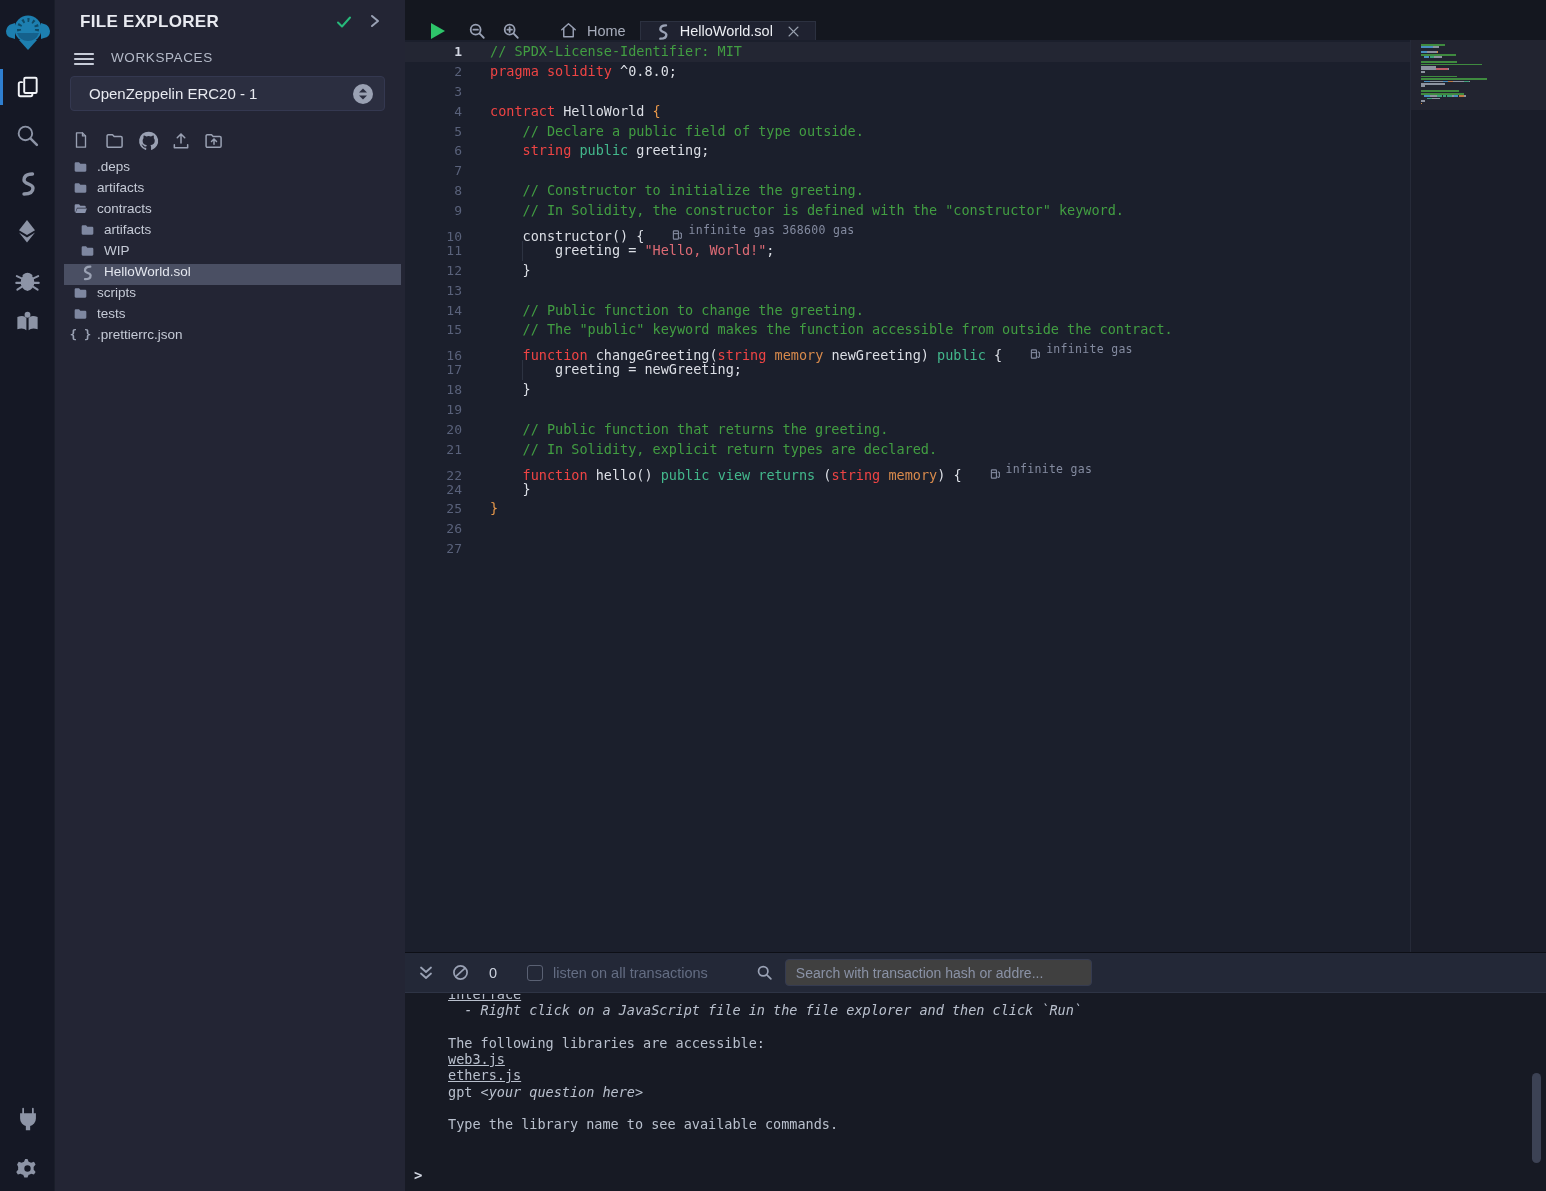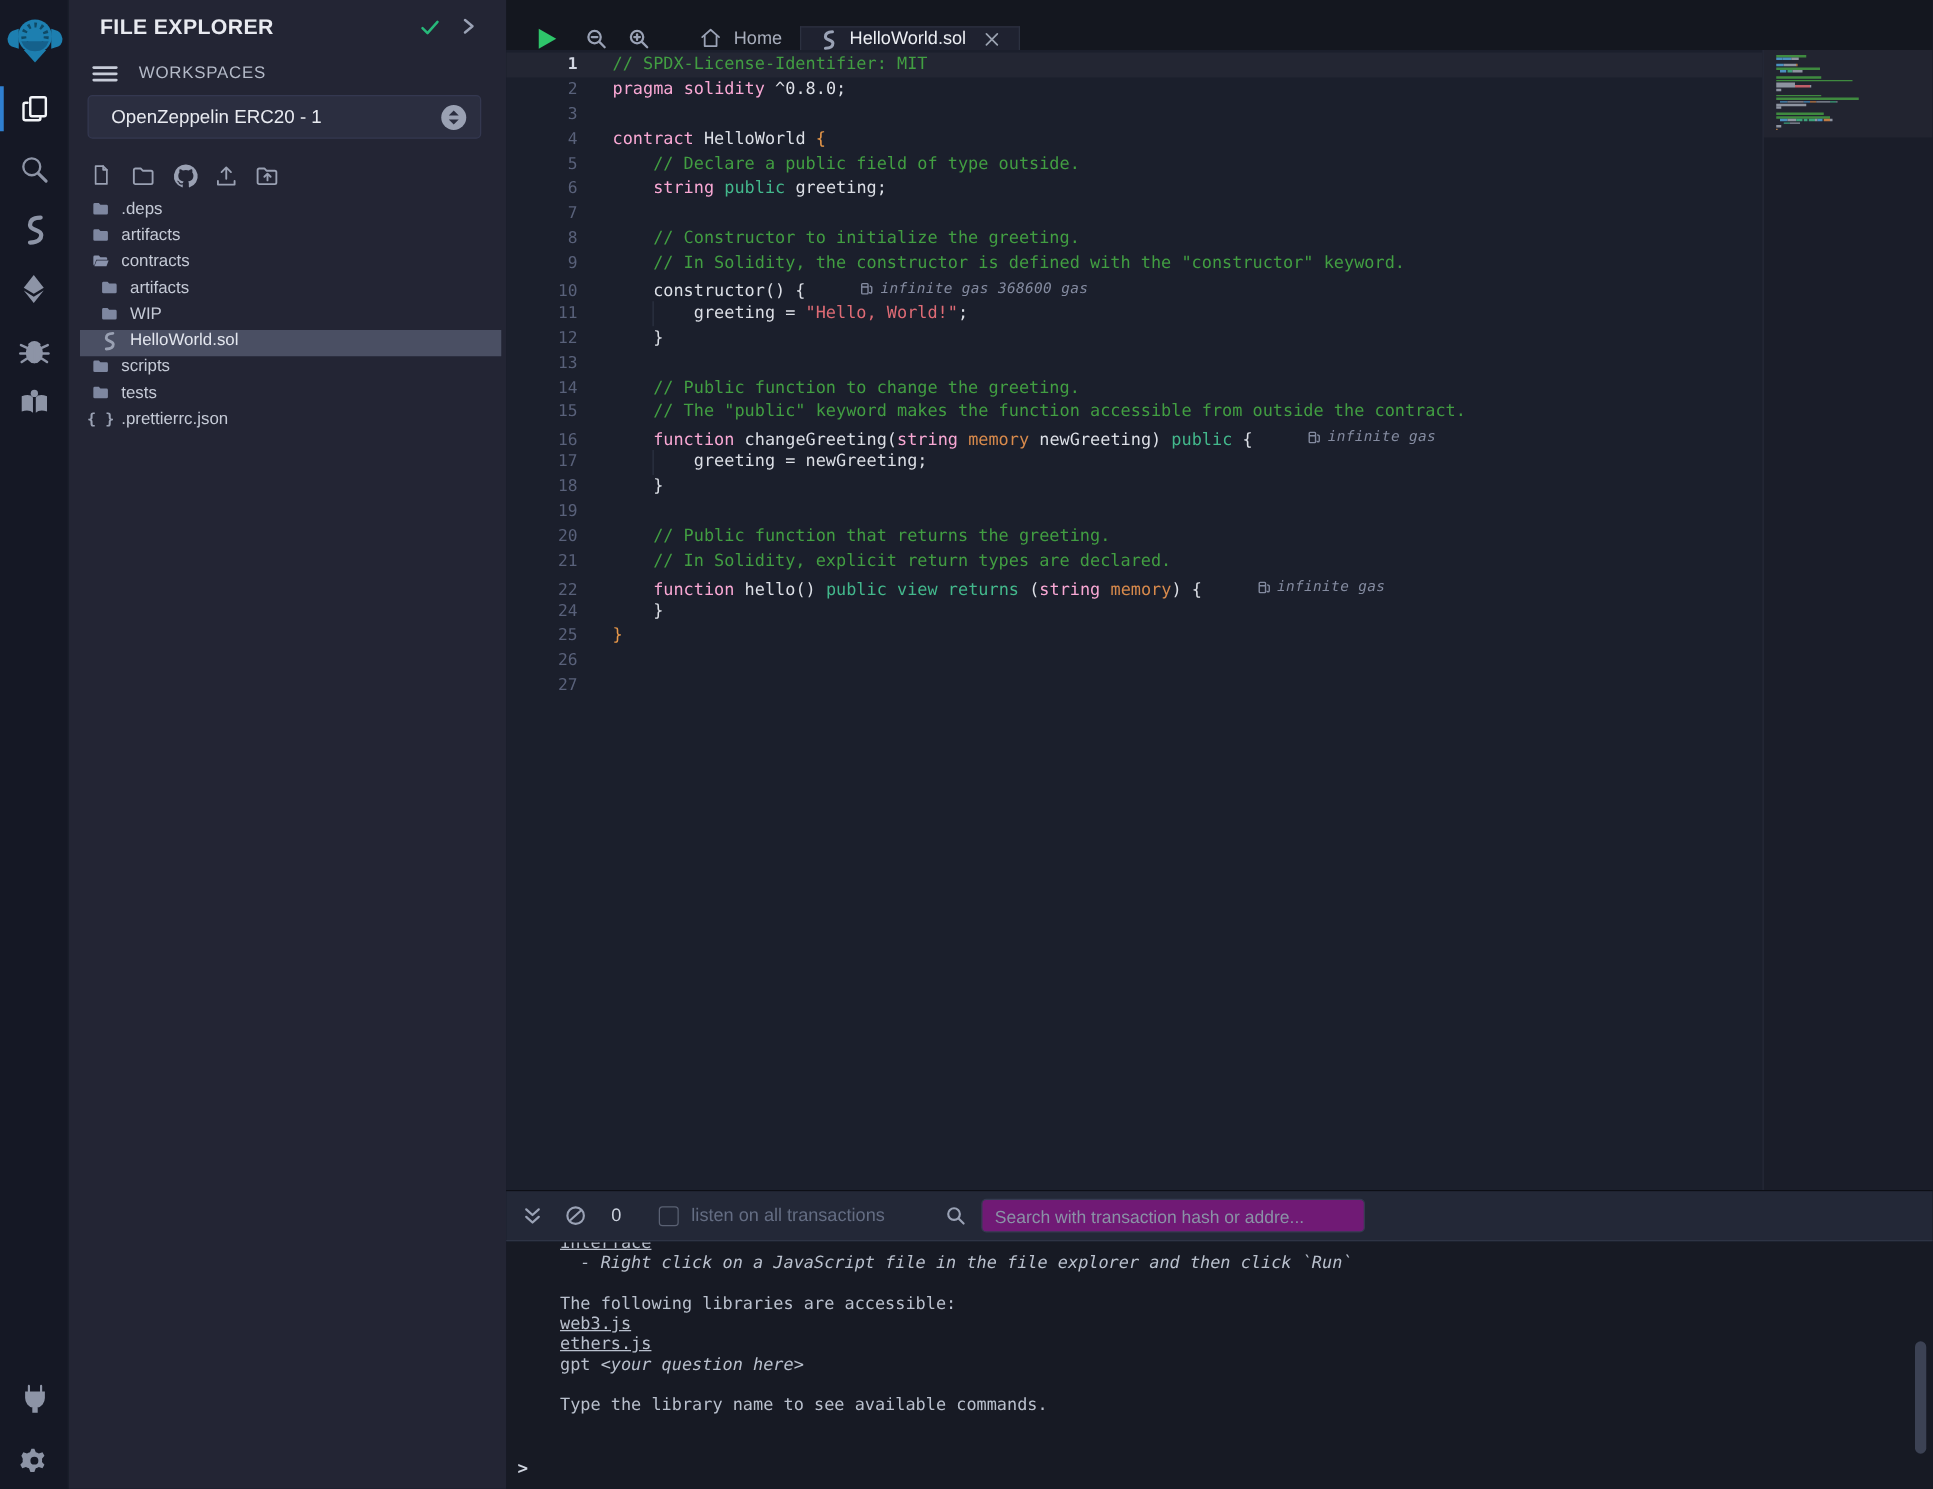--- a/index.html
+++ b/index.html
@@ -43,41 +43,41 @@
   .ed-tab.active { background:#1f2230; border-left:1px solid #2c3140; border-right:1px solid #2c3140; border-top:1px solid #2c3140; color:#eceef3; }
   .tab-close { margin-left:4px; color:#9aa2b0; cursor:pointer; }
   #home-tab { margin-left:18px; }
 
   #code-area { position:absolute; left:0; top:40px; right:136px; bottom:0; padding-top:2px; }
   .code-line { position:relative; height:19.9px; line-height:19.9px; white-space:pre; font-family:"DejaVu Sans Mono",monospace; font-size:13.5px; color:#dcdfe6; }
   .code-line.active-line { background:rgba(255,255,255,.035); }
   .ln { display:inline-block; width:57px; text-align:right; color:#59617a; margin-right:28px; font-size:13px; }
   .active-line .ln { color:#d2d6e2; font-weight:700; }
   .guide { position:absolute; left:117px; top:0; bottom:0; width:1px; background:#2d3342; }
-  .tk-c{color:#429e42} .tk-k{color:#f9a8d4} .tk-m{color:#43b88c} .tk-o{color:#d88a4c}
+  .tk-c{color:#429e42} .tk-k{color:#ef4444} .tk-m{color:#43b88c} .tk-o{color:#d88a4c}
   .tk-s{color:#de6b75} .tk-p{color:#dcdfe6} .tk-b{color:#e8984a}
-  .gas { display:inline-flex; align-items:center; gap:5px; margin-left:44px; color:#848ba0; font-size:11.5px; letter-spacing:.3px;font-style:italic; }
+  .gas { display:inline-flex; align-items:flex-end; gap:5px; margin-left:28px; color:#848ba0; font-size:11.5px; letter-spacing:.3px; }
 
   #right-strip { position:absolute; right:0; top:40px; width:136px; bottom:0; background:#1a1d29; border-left:1px solid #262a38; }
   #minimap-slider { position:absolute; left:0; top:0; width:100%; height:70px; background:rgba(255,255,255,.035); }
   #minimap { position:absolute; left:10px; top:4px; width:120px; }
   .mm-row { position:relative; height:2.45px; }
   .mm-seg { position:absolute; top:0; height:1.8px; }
 
   
   #terminal { position:absolute; left:405px; top:952px; width:1141px; height:239px; background:#171a24; border-top:1px solid #0d0f16; }
   #term-bar { position:absolute; left:0; top:0; width:100%; height:40px; background:#232837; border-bottom:1px solid #2e3445; display:flex; align-items:center; }
   .term-ico { color:#9aa2b5; cursor:pointer; display:flex; align-items:center; justify-content:center; }
   #term-chevrons { margin-left:13px; }
   #term-ban { margin-left:18px; }
   #term-count { margin-left:20px; font-size:14.5px; color:#ccd2de; }
   #term-checkbox { margin-left:30px; width:16px; height:16px; border:1px solid #5a6173; border-radius:3px; background:transparent; cursor:pointer; }
   #term-listen { margin-left:10px; font-size:14.5px; color:#646d83; }
   #term-search-icon { margin-left:48px; }
-  #term-input { margin-left:12px; width:307px; height:27px; background:#701a75; border:1px solid #353b50; border-radius:4px; color:#c7ccd8; font-size:14px; padding:0 10px; outline:none; font-family:"Liberation Sans",sans-serif; }
+  #term-input { margin-left:12px; width:307px; height:27px; background:#404040; border:1px solid #353b50; border-radius:4px; color:#c7ccd8; font-size:14px; padding:0 10px; outline:none; font-family:"Liberation Sans",sans-serif; }
   #term-input::placeholder { color:#8a92a6; }
   #term-log { position:absolute; left:43px; top:41px; right:20px; bottom:0; overflow:hidden; font-family:"DejaVu Sans Mono",monospace; font-size:13.5px; line-height:16.3px; color:#b9c0cd; }
   .tl { white-space:pre; position:relative; }
   .tl .lnk { text-decoration:underline; }
   .tl.cut { margin-top:-8px; }
   .tl.it { font-style:italic; }
   .tl .itpart { font-style:italic; }
   #term-prompt { position:absolute; left:9px; top:214px; font-family:"DejaVu Sans Mono",monospace; font-size:14px; font-weight:700; color:#d0d5e0; }
   #term-scrollbar { position:absolute; right:5px; top:120px; width:9px; height:90px; border-radius:5px; background:#3c4254; cursor:pointer; }
 </style>

